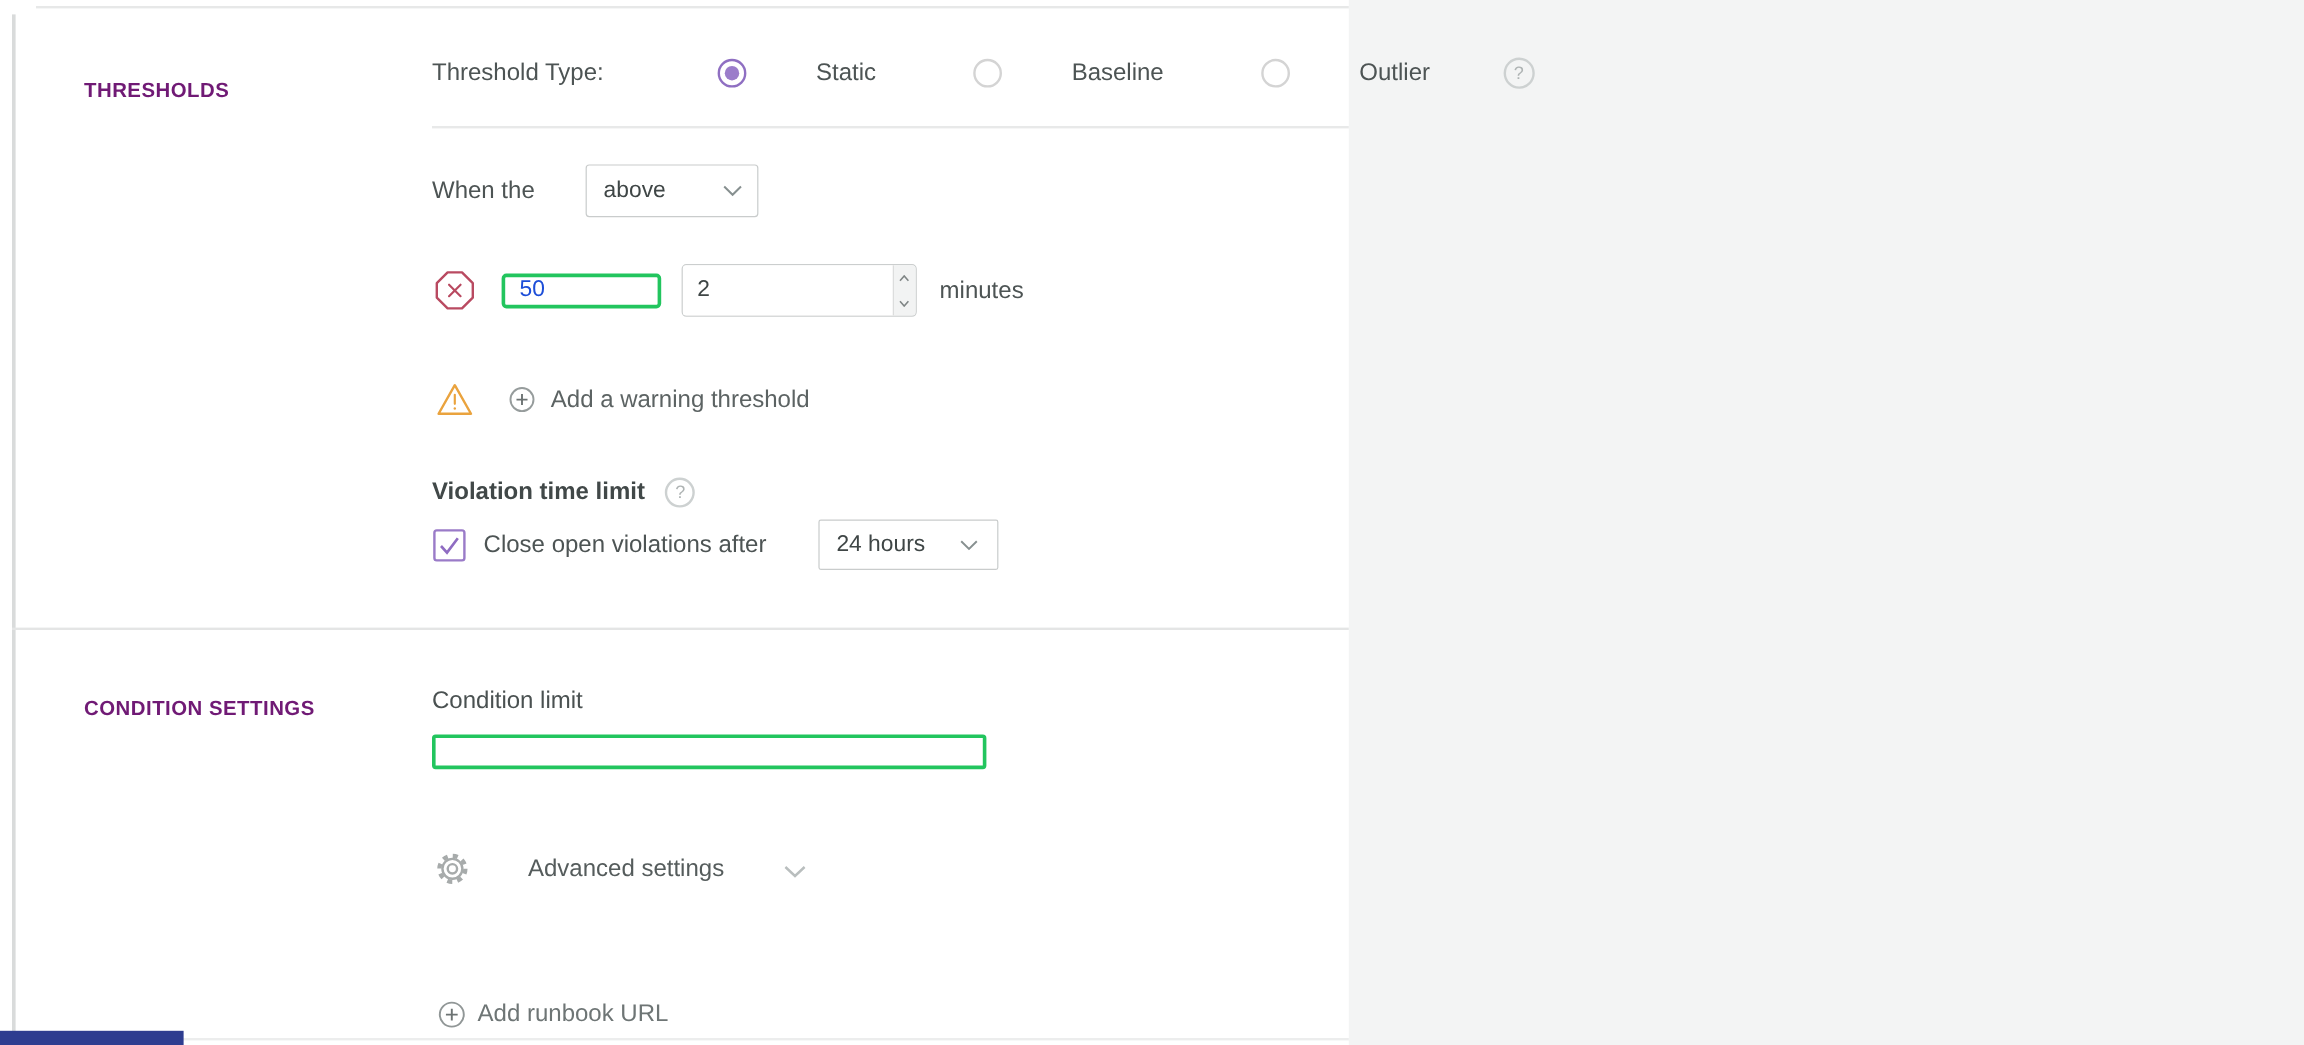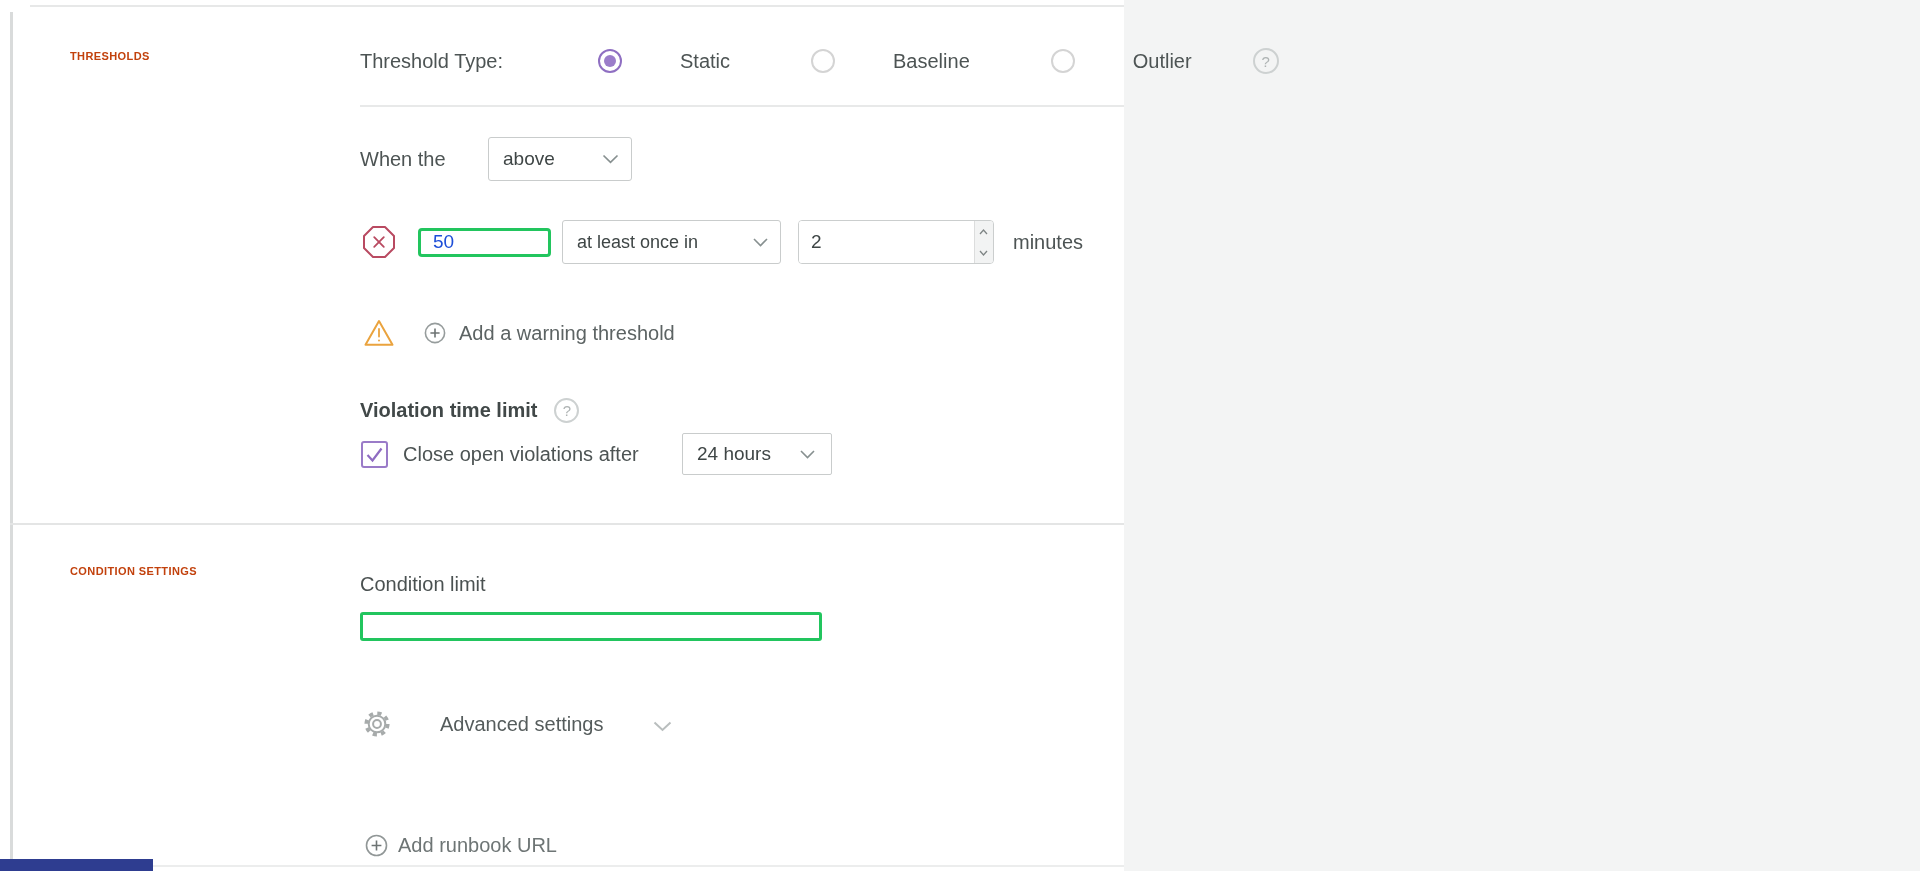--- a/index.html
+++ b/index.html
@@ -4,22 +4,22 @@
 <style>
   * { box-sizing: border-box; margin: 0; padding: 0; }
   html,body { width:1920px; height:871px; overflow:hidden; background:#ffffff;
               font-family:"Liberation Sans","DejaVu Sans",sans-serif; }
   .right-bg { position:absolute; left:1124px; top:0; width:796px; height:871px; background:#f3f4f4; }
   .left-rail { position:absolute; left:10px; top:12px; width:3px; height:859px; background:#d9dbdb; }
   .top-line { position:absolute; left:30px; top:5px; width:1094px; height:2px; background:#e7e8e8; }
   .bottom-line { position:absolute; left:10px; top:865px; width:1114px; height:2px; background:#eceded; }
   .progress-bar { position:absolute; left:0; top:859px; width:153px; height:12px; background:#2e3d90; }
 
-  .section-label { position:absolute; left:70px; font-size:11px; font-weight:700;
-                   color:#c2410c; letter-spacing:0.4px; }
+  .section-label { position:absolute; left:70px; font-size:17px; font-weight:700;
+                   color:#701a75; letter-spacing:0.4px;margin-top:16px; }
   .row { position:absolute; display:flex; align-items:center; }
   .lbl { font-size:20px; color:#4d5454; }
   .bold-lbl { font-size:20px; font-weight:700; color:#414848; }
 
   .divider1 { position:absolute; left:360px; top:105px; width:764px; height:2px; background:#e8e9e9; }
   .divider2 { position:absolute; left:10px; top:523px; width:1114px; height:2px; background:#e4e5e5; }
 
   
   .radio { width:24px; height:24px; border-radius:50%; border:2px solid #d4d4d4; background:#fff;
            display:flex; align-items:center; justify-content:center; flex:0 0 auto; }
@@ -98,26 +98,20 @@
 </div>
 
 <div class="row" style="left:362px; top:220px; height:44px;">
   <svg width="34" height="34" viewBox="0 0 34 34" fill="none">
     <path d="M11 2 H23 L32 11 V23 L23 32 H11 L2 23 V11 Z" stroke="#b94a61" stroke-width="2" stroke-linejoin="round"></path>
     <path d="M12.2 12.2 L21.8 21.8 M21.8 12.2 L12.2 21.8" stroke="#b94a61" stroke-width="1.8" stroke-linecap="round"></path>
   </svg>
 
   <input class="tin" style="width: 133px; margin-left: 22px;" value="50">
 
-  <div class="dd" style="width:219px; margin-left:11px; border-radius:3px; font-size:18px;">
-    <span>at least once in</span>
-    <svg class="chev" style="margin-left:4px;" width="15" height="9" viewBox="0 0 15 9" fill="none">
-        <path d="M1 1 L7.5 7.5 L14 1" stroke="#879090" stroke-width="1.6"></path>
-      </svg>
-  </div>
 
   <div class="numwrap" style="width:196px; margin-left:17px;">
     <input value="2" style="">
     <div class="stepper">
       <button>
         <svg width="9" height="6" viewBox="0 0 9 6" fill="none">
           <path d="M1 5 L4.5 1 L8 5" stroke="#7f8585" stroke-width="1.3"></path>
           </svg>
       </button>
       <button>

